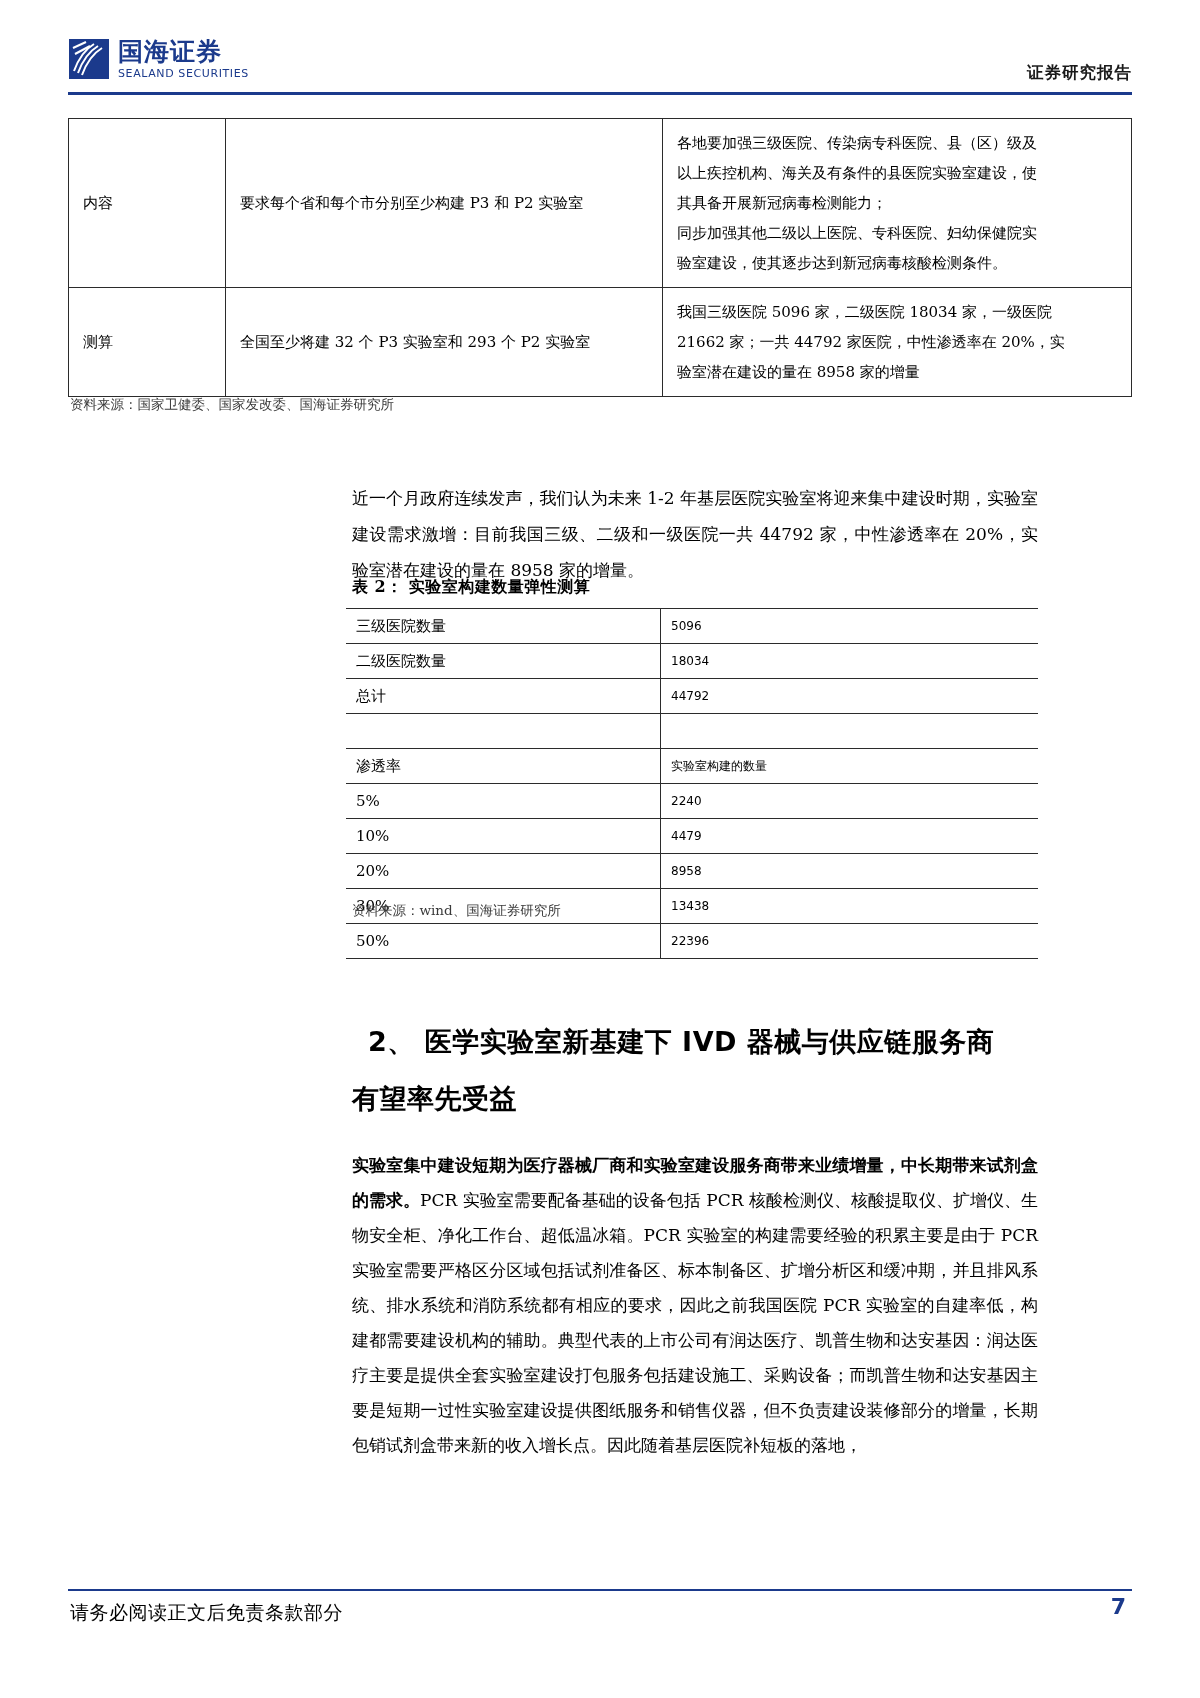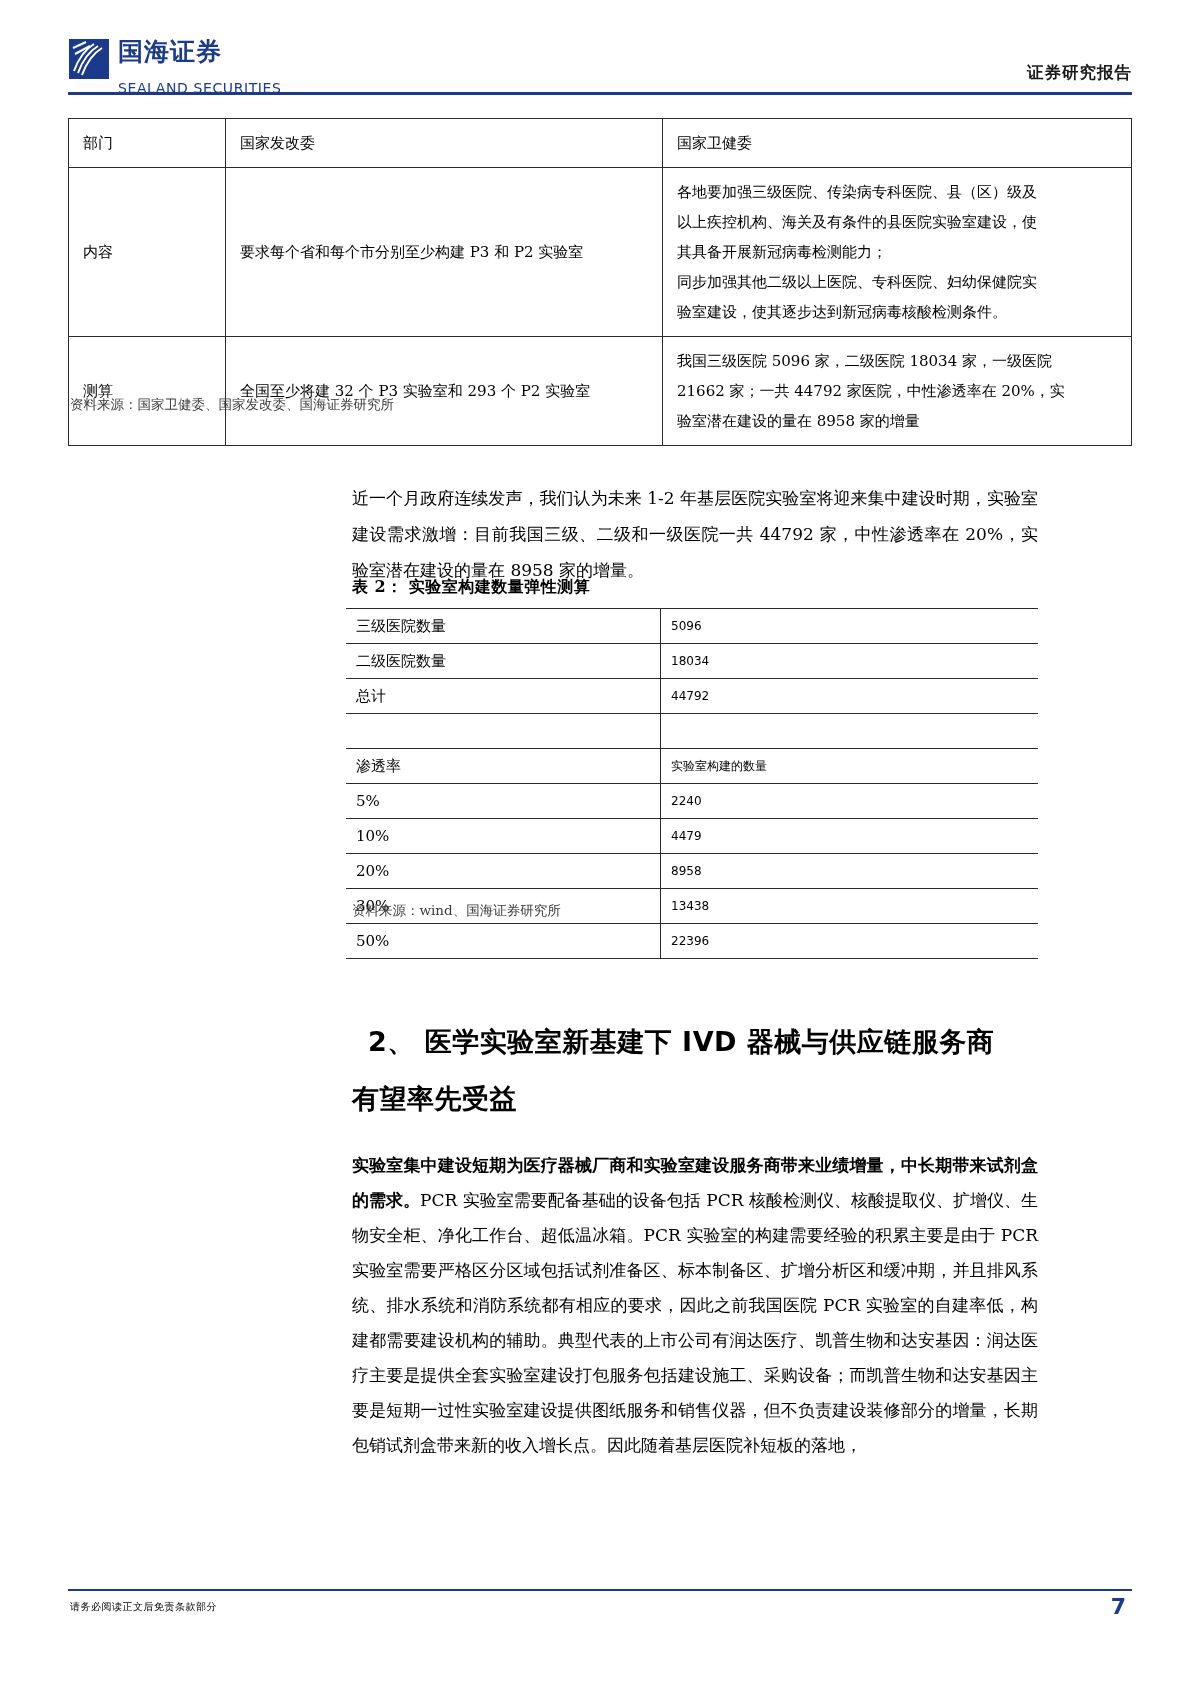--- a/index.html
+++ b/index.html
@@ -50,25 +50,25 @@
   .logo-cn {
     font-family: "DejaVu Sans", "Liberation Sans", sans-serif;
     font-weight: bold;
     font-size: 25px;
     letter-spacing: 1px;
     color: #1b3a8c;
     line-height: 28px;
   }
   .logo-en {
     font-family: "DejaVu Sans", "Liberation Sans", sans-serif;
-    font-size: 14px;
+    font-size: 11px;
     letter-spacing: 0.6px;
     color: #1b3a8c;
     line-height: 12px;
-    margin-top: 16px;
+    margin-top: 2px;
   }
   .header-right {
     position: absolute;
     right: 0;
     top: 24px;
     font-size: 16.5px;
     font-weight: bold;
     color: #1a1a1a;
     letter-spacing: 1px;
   }
@@ -197,21 +197,21 @@
     left: 68px;
     top: 1589px;
     width: 1064px;
     height: 2px;
     background: #1b3a8c;
   }
   .footer-note {
     position: absolute;
     left: 70px;
     top: 1600px;
-    font-size: 10px;
+    font-size: 19px;
     color: #000;
     letter-spacing: 0.5px;
   }
   .page-num {
     position: absolute;
     right: 74px;
     top: 1594px;
     font-family: "DejaVu Sans", "Liberation Sans", sans-serif;
     font-size: 22px;
     font-weight: bold;
@@ -240,25 +240,20 @@
         <div class="logo-en">SEALAND SECURITIES</div>
       </div>
     </div>
     <div class="header-right">证券研究报告</div>
   </div>
   <div class="header-rule"></div>
 
   <table class="table1">
     <tbody>
       <tr>
-        <td class="c-label">部门</td>
-        <td class="c-mid">国家发改委</td>
-        <td class="c-right">国家卫健委</td>
-      </tr>
-      <tr>
         <td class="c-label">内容</td>
         <td class="c-mid">要求每个省和每个市分别至少构建 P3 和 P2 实验室</td>
         <td class="c-right cell-lines">
           <p>各地要加强三级医院、传染病专科医院、县（区）级及</p>
           <p>以上疾控机构、海关及有条件的县医院实验室建设，使</p>
           <p>其具备开展新冠病毒检测能力；</p>
           <p>同步加强其他二级以上医院、专科医院、妇幼保健院实</p>
           <p>验室建设，使其逐步达到新冠病毒核酸检测条件。</p>
         </td>
       </tr>

